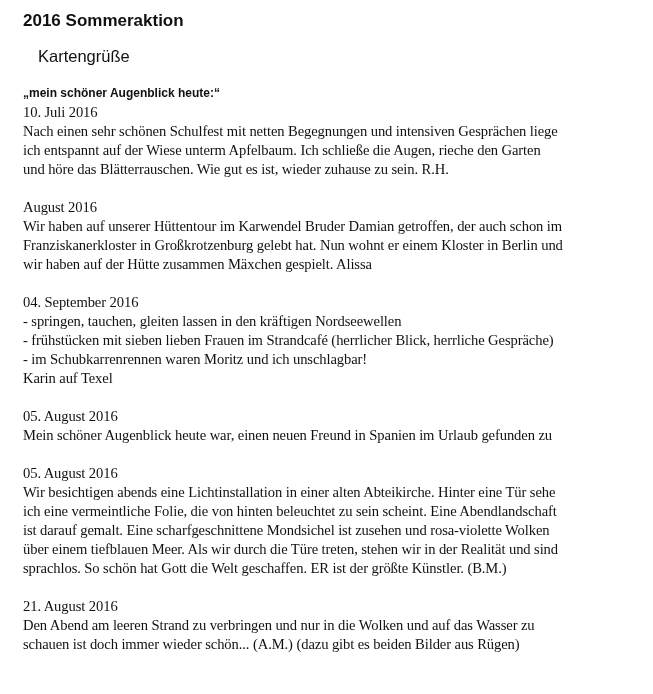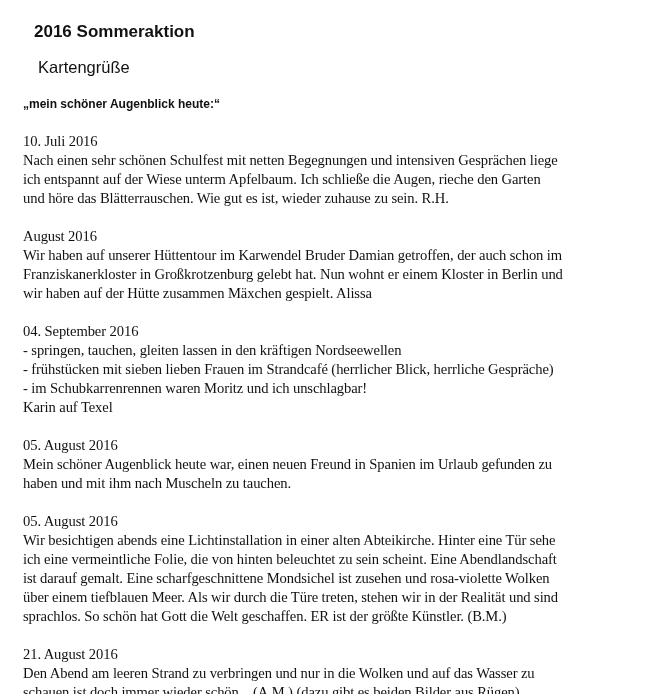--- a/index.html
+++ b/index.html
@@ -18,37 +18,37 @@
       position: absolute;
       left: 23px;
       top: 10px;
       width: 625px;
     }
     .title {
       font-family: "Liberation Sans", sans-serif;
       font-weight: bold;
       font-size: 17px;
       line-height: 21px;
-      margin: 11px;
+      margin: 0;
     }
     .subtitle {
       font-family: "Liberation Sans", sans-serif;
       font-size: 16.5px;
       line-height: 20px;
       margin: 15px;
     }
     .intro {
       font-family: Liberation Sans, sans-serif;
       font-weight: bold;
       font-size: 12px;
       line-height: 20px;
       margin: 17px 0 0 0;
     }
     .entries {
-      margin-top: 18px;
+      margin-top: 0;
     }
     .entry {
       font-family: "Liberation Serif", serif;
       font-size: 14.6px;
       line-height: 19px;
       margin: 0 0 19px 0;
       letter-spacing: -0.1px;
     }
     .entry .date {
       display: block;
@@ -85,21 +85,20 @@
       <span class="date">04. September 2016</span>
       <span class="line">- springen, tauchen, gleiten lassen in den kräftigen Nordseewellen</span>
       <span class="line">- frühstücken mit sieben lieben Frauen im Strandcafé (herrlicher Blick, herrliche Gespräche)</span>
       <span class="line">- im Schubkarrenrennen waren Moritz und ich unschlagbar!</span>
       <span class="line">Karin auf Texel</span>
     </div>
 
     <div class="entry">
       <span class="date">05. August 2016</span>
       <span class="line">Mein schöner Augenblick heute war, einen neuen Freund in Spanien im Urlaub gefunden zu</span>
-      <span class="line">haben und mit ihm nach Muscheln zu tauchen.</span>
     </div>
 
     <div class="entry">
       <span class="date">05. August 2016</span>
       <span class="line">Wir besichtigen abends eine Lichtinstallation in einer alten Abteikirche. Hinter eine Tür sehe</span>
       <span class="line">ich eine vermeintliche Folie, die von hinten beleuchtet zu sein scheint. Eine Abendlandschaft</span>
       <span class="line">ist darauf gemalt. Eine scharfgeschnittene Mondsichel ist zusehen und rosa-violette Wolken</span>
       <span class="line">über einem tiefblauen Meer. Als wir durch die Türe treten, stehen wir in der Realität und sind</span>
       <span class="line">sprachlos. So schön hat Gott die Welt geschaffen. ER ist der größte Künstler. (B.M.)</span>
     </div>

